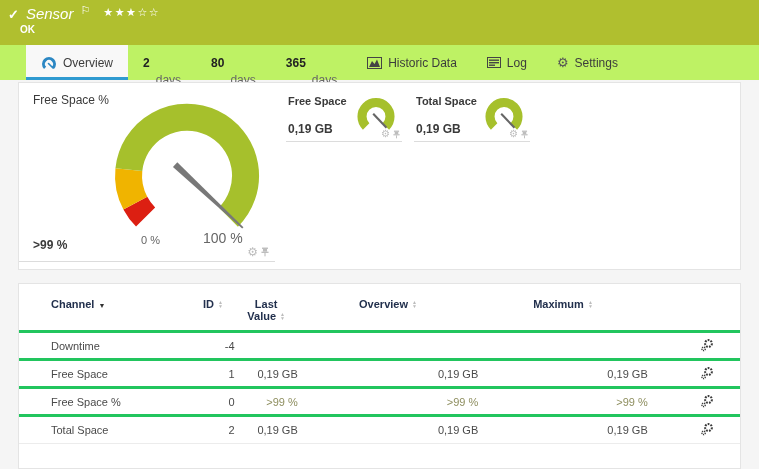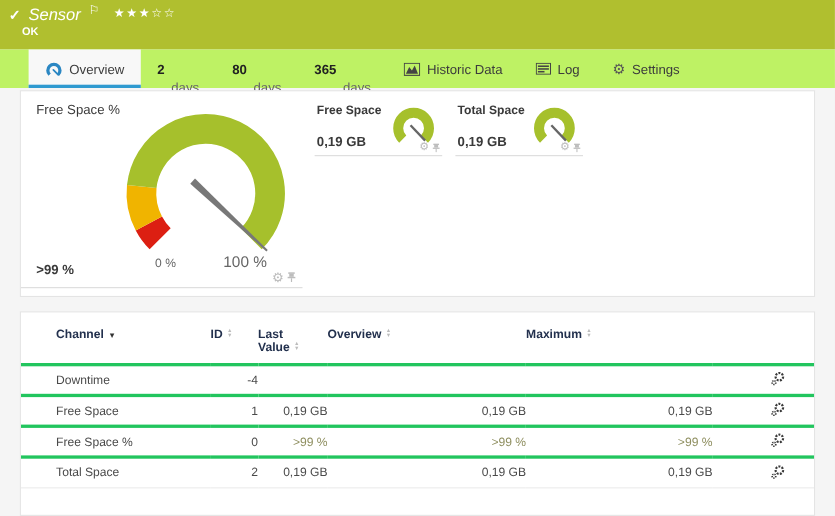--- a/index.html
+++ b/index.html
@@ -38,23 +38,23 @@
   .tile-small { position:absolute; top:6px; width:116px; height:53px; border-bottom:1px solid #dcdcdc; }
   .tile-small .tile-title { top:6px; left:2px; font-size:11px; font-weight:600; }
   .small-gauge { position:absolute; top:8px; right:5px; width:42px; height:42px; }
   .small-value { position:absolute; bottom:5px; left:2px; font-size:12px; font-weight:600; color:#3a3a3a; }
   .tile-small .tile-tools { bottom:2px; right:2px; }
   .tile-small .tool-gear { font-size:10px; }
 
   
   .table-panel { margin:13px 18px 0; height:186px; background:#fff; border:1px solid #e4e4e4; overflow:hidden; }
   table { width:100%; border-collapse:collapse; margin-top:14px; table-layout:fixed; }
-  th { font-size:11px; color:#22304d; font-weight:bold; vertical-align:top; padding-bottom:8px; cursor:pointer; text-align:left; }
+  th { font-size:11px; color:#22304d; font-weight:bold; vertical-align:top; padding-bottom:8px; cursor:pointer; text-align:center; }
   th.c-channel { text-align:left; padding-left:32px; }
-  th.c-last { text-align:left; }
+  th.c-last { text-align:center; }
   col.c-channel { width:172px; } col.c-id { width:43px; } col.c-last { width:63px; }
   col.c-min { width:180px; } col.c-max { width:169px; } col.c-tools { width:92px; }
   td { font-size:11px; color:#4a4a4a; height:28px; border-top:3px solid #22c55e; text-align:right; }
   td.c-channel { text-align:left; padding-left:32px; }
   td.c-tools { text-align:left; padding-left:52px; }
   tbody tr:last-child td { border-bottom:1px solid #ececec; }
   .dim { color:#8e8e5f; }
   .sort { display:inline-flex; flex-direction:column; vertical-align:middle; margin-left:4px; line-height:4px; font-size:5px; color:#bcbcbc; position:relative; top:-1px; }
   .sorted-arrow { font-size:7px; color:#333; margin-left:4px; }
   .chan-gears { cursor:pointer; }

